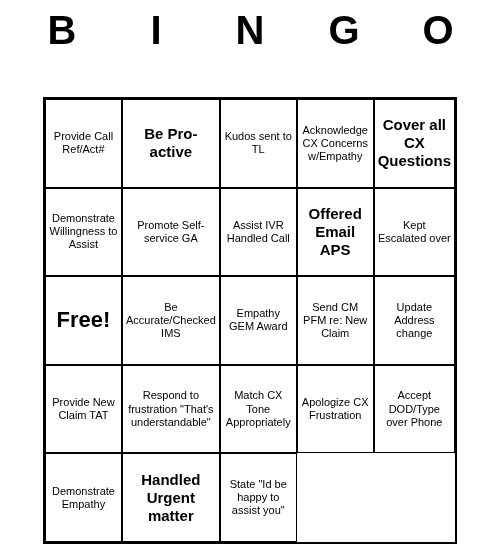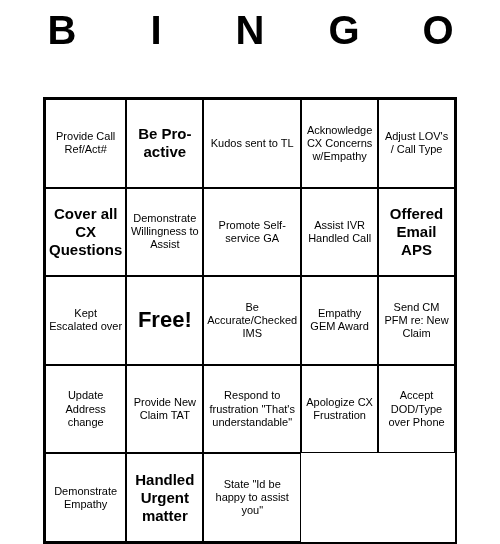--- a/index.html
+++ b/index.html
@@ -61,32 +61,32 @@
   <span>N</span>
   <span>G</span>
   <span>O</span>
 </div>
 
 <div class="bingo-grid" id="grid-container">
 <div class="bingo-cell">Provide Call Ref/Act#</div>
     <div class="bingo-cell large-text">Be Pro-active</div>
     <div class="bingo-cell">Kudos sent to TL</div>
     <div class="bingo-cell">Acknowledge CX Concerns w/Empathy</div>
-    <div class="bingo-cell">Adjust LOV's / Call Type</div>
     <div class="bingo-cell large-text">Cover all CX Questions</div>
     <div class="bingo-cell">Demonstrate Willingness to Assist</div>
     <div class="bingo-cell">Promote Self-service GA</div>
     <div class="bingo-cell">Assist IVR Handled Call</div>
     <div class="bingo-cell large-text">Offered Email APS</div>
     <div class="bingo-cell">Kept Escalated over</div>
     <div class="bingo-cell free">Free!</div>
     <div class="bingo-cell">Be Accurate/Checked IMS</div>
     <div class="bingo-cell">Empathy GEM Award</div>
     <div class="bingo-cell">Send CM PFM re: New Claim</div>
     <div class="bingo-cell">Update Address change</div>
     <div class="bingo-cell">Provide New Claim TAT</div>
     <div class="bingo-cell">Respond to frustration "That's understandable"</div>
+    <div class="bingo-cell">Match CX Tone Appropriately</div>
     <div class="bingo-cell">Apologize CX Frustration</div>
     <div class="bingo-cell">Accept DOD/Type over Phone</div>
     <div class="bingo-cell">Demonstrate Empathy</div>
     <div class="bingo-cell large-text">Handled Urgent matter</div>
     <div class="bingo-cell">State "Id be happy to assist you"</div>
   </div>
 
 </body></html>

